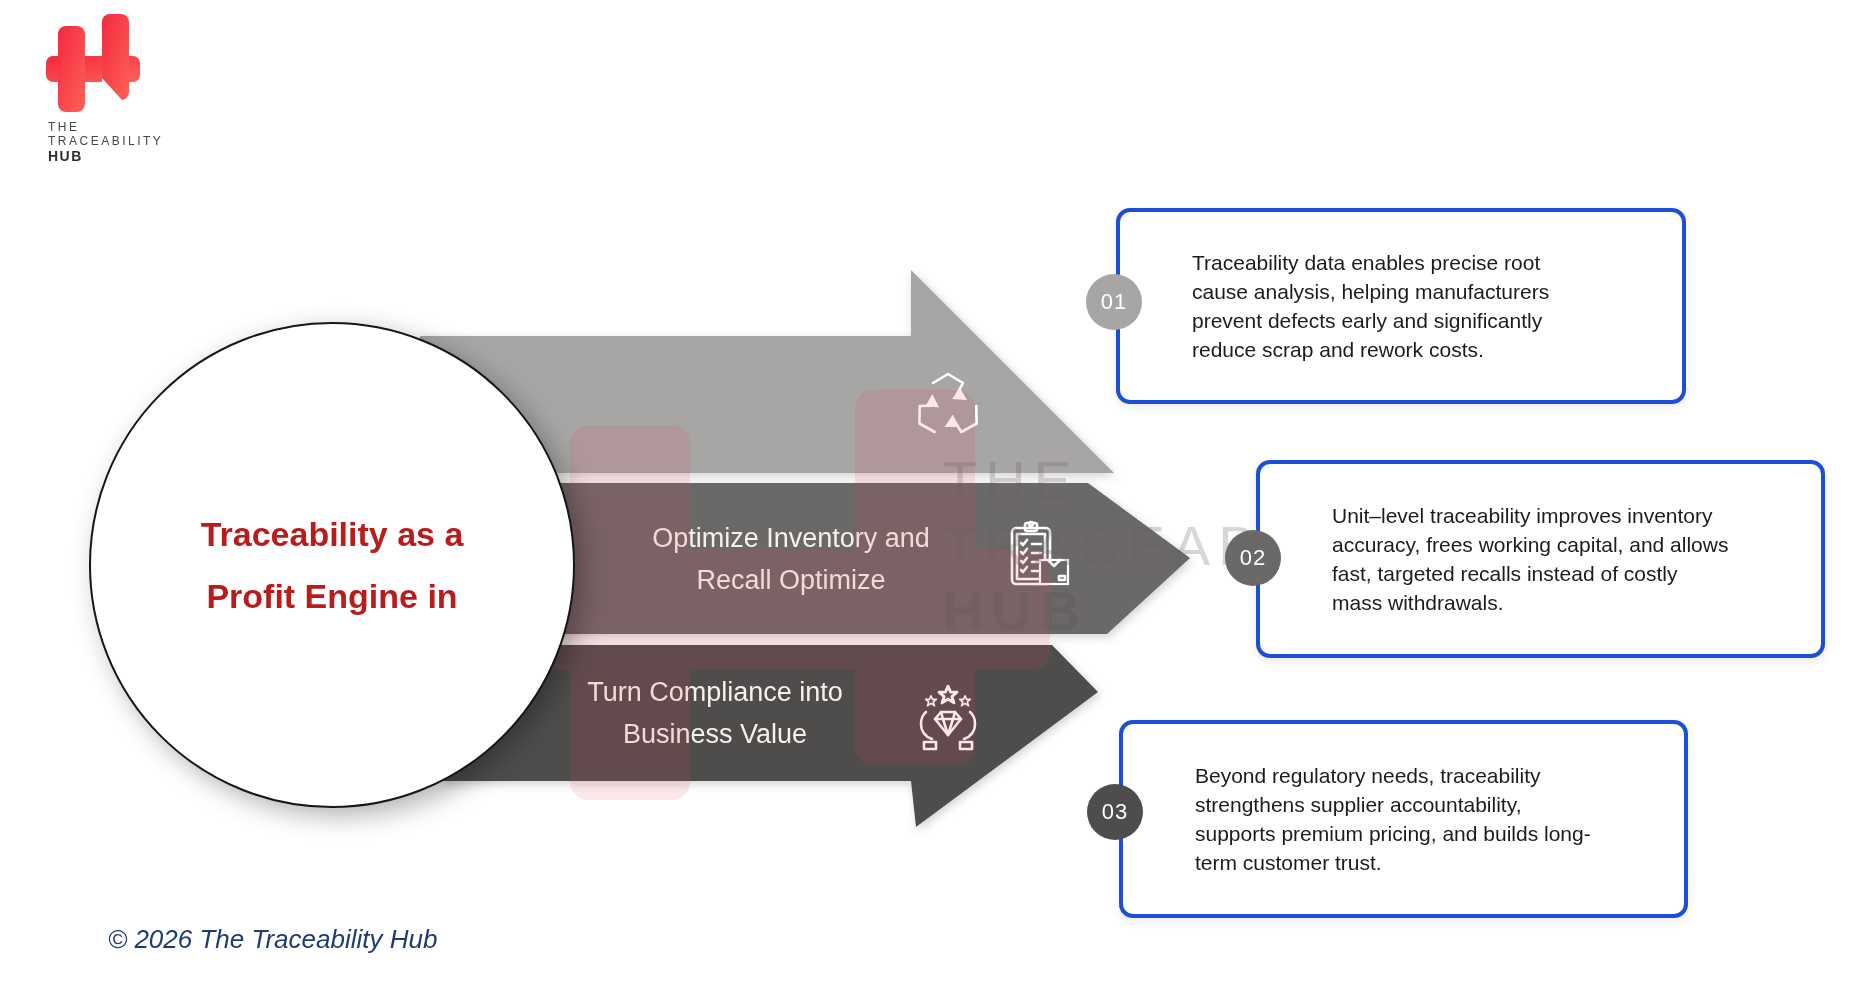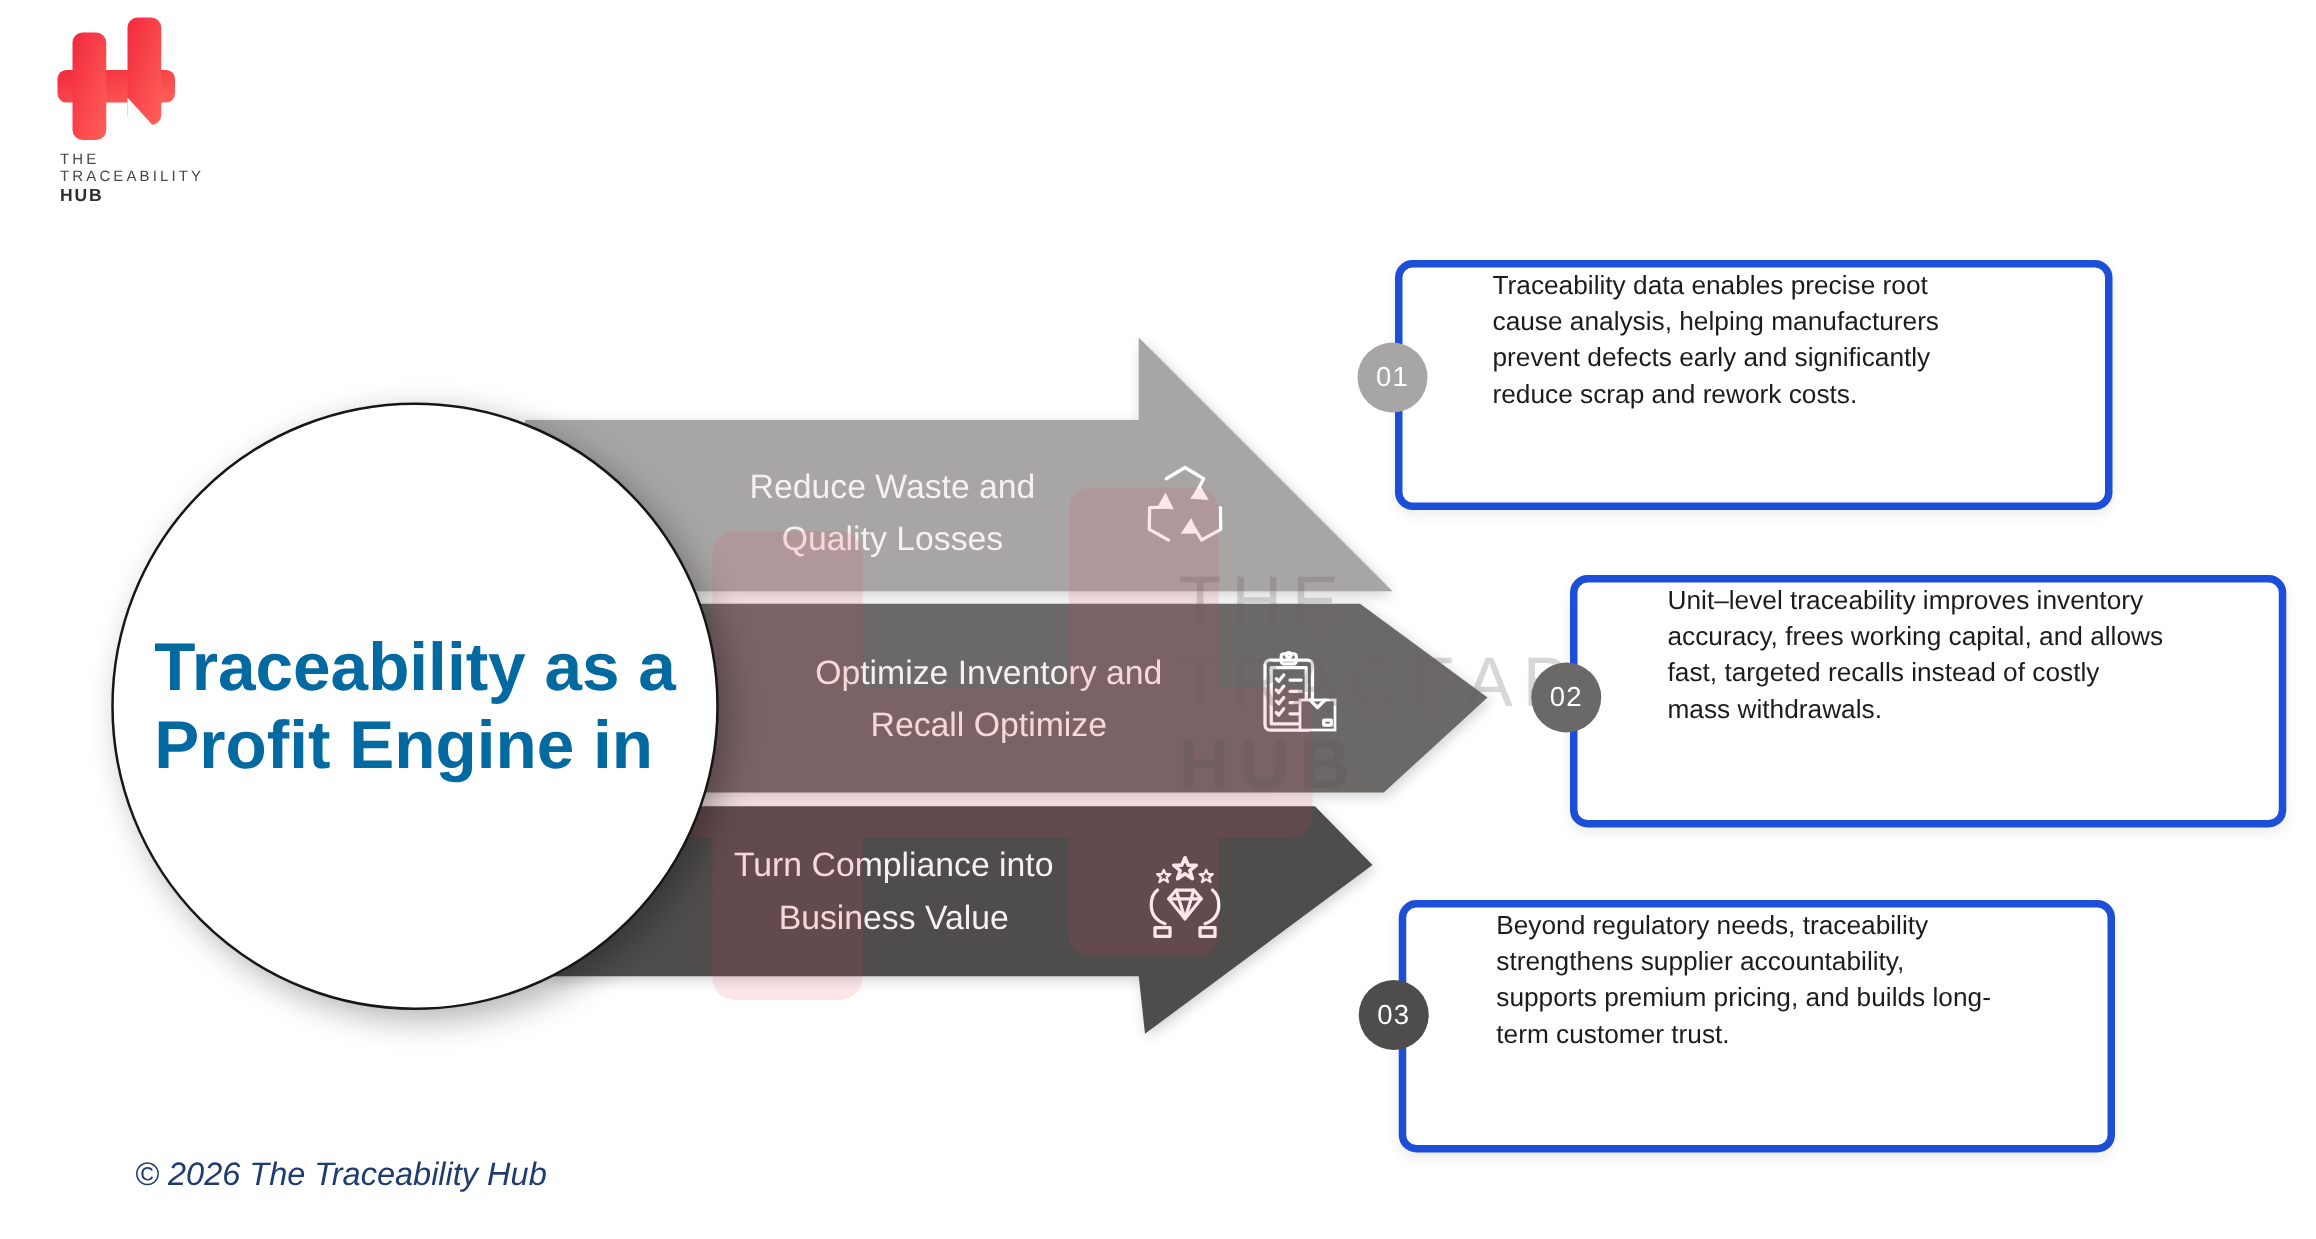--- a/index.html
+++ b/index.html
@@ -11,23 +11,23 @@
   .arrow-label{position:absolute;z-index:2;text-align:center;color:#f8efef;
                font-size:27px;line-height:42px;font-weight:400;}
   .wm-svg{z-index:3;pointer-events:none;}
   .wm-text{position:absolute;left:943px;z-index:3;color:rgba(104,97,97,0.26);
            font-size:56px;letter-spacing:8px;line-height:58px;white-space:nowrap;pointer-events:none;}
   .wm-text.bold{font-weight:700;color:rgba(92,86,86,0.30);}
   .circle{position:absolute;left:89px;top:322px;width:482px;height:482px;z-index:4;
           background:#ffffff;border:2px solid #161616;border-radius:50%;
           box-shadow:8px 8px 26px rgba(0,0,0,0.30);
           display:flex;align-items:center;justify-content:center;}
-  .title{text-align:left;font-weight:700;font-size:54px;line-height:62px;color:#0369a1;}
-  .callout{position:absolute;z-index:5;background:#ffffff;border:6px solid #1d4ed8;border-radius:14px;
-           box-shadow:0 4px 10px rgba(0,0,0,0.08);display:flex;}
+  .title{text-align:center;font-weight:700;font-size:34px;line-height:62px;color:#b91c1c;}
+  .callout{position:absolute;z-index:5;background:#ffffff;border:4px solid #1d4ed8;border-radius:14px;
+           box-shadow:0 4px 10px rgba(0,0,0,0.08);display:flex;align-items:center;}
   .callout p{margin:0 0 0 72px;width:400px;font-size:21px;line-height:29px;color:#1c1c1e;}
   .badge{position:absolute;z-index:6;width:56px;height:56px;border-radius:50%;
          display:flex;align-items:center;justify-content:center;
          color:#ffffff;font-size:22px;letter-spacing:1px;text-align:right;}
   .logo{position:absolute;left:40px;top:12px;z-index:6;}
   .logo-word{position:absolute;left:8px;color:#474747;font-size:12px;letter-spacing:2.5px;line-height:14px;}
   .logo-word.w1{top:108px;}
   .logo-word.w2{top:122px;}
   .logo-word.w3{top:137px;font-weight:700;font-size:14px;letter-spacing:1.5px;color:#2e2e2e;}
   .copyright{position:absolute;left:108px;top:924px;z-index:6;font-size:26px;color:#1e3b72;font-style:italic;}
@@ -81,24 +81,20 @@
       <path class="icon-stroke" stroke-width="1.6" transform="translate(17,-21) scale(0.65)" d="M 0,-8 L 2.4,-2.6 L 8.2,-2.6 L 3.5,1.4 L 5.4,7.2 L 0,3.6 L -5.4,7.2 L -3.5,1.4 L -8.2,-2.6 L -2.4,-2.6 Z"></path>
       <path class="icon-stroke" stroke-width="2.2" d="M -13,-3 L -7,-10 L 7,-10 L 13,-3 L 0,13 Z"></path>
       <path class="icon-stroke" stroke-width="1.5" d="M -13,-3 H 13 M -5,-3 L 0,13 L 5,-3 M -7,-10 L -5,-3 M 7,-10 L 5,-3"></path>
       <path class="icon-stroke" stroke-width="2.2" d="M -16,17 Q -27,13 -27,2 Q -27,-6 -22,-10"></path>
       <path class="icon-stroke" stroke-width="2.2" d="M 16,17 Q 27,13 27,2 Q 27,-6 22,-10"></path>
       <rect class="icon-stroke" stroke-width="2" x="-24" y="20" width="12" height="7"></rect>
       <rect class="icon-stroke" stroke-width="2" x="12" y="20" width="12" height="7"></rect>
     </g>
   </svg>
 
-  <div class="arrow-label" style="left:514px;top:368px;width:400px;">
-    <span>Reduce Waste and</span><br>
-    <span>Quality Losses</span>
-  </div>
   <div class="arrow-label" style="left:591px;top:517px;width:400px;">
     <span>Optimize Inventory and</span><br>
     <span>Recall Optimize</span>
   </div>
   <div class="arrow-label" style="left:515px;top:671px;width:400px;">
     <span>Turn Compliance into</span><br>
     <span>Business Value</span>
   </div>
 
   <svg class="layer wm-svg" viewBox="0 0 1853 991">

